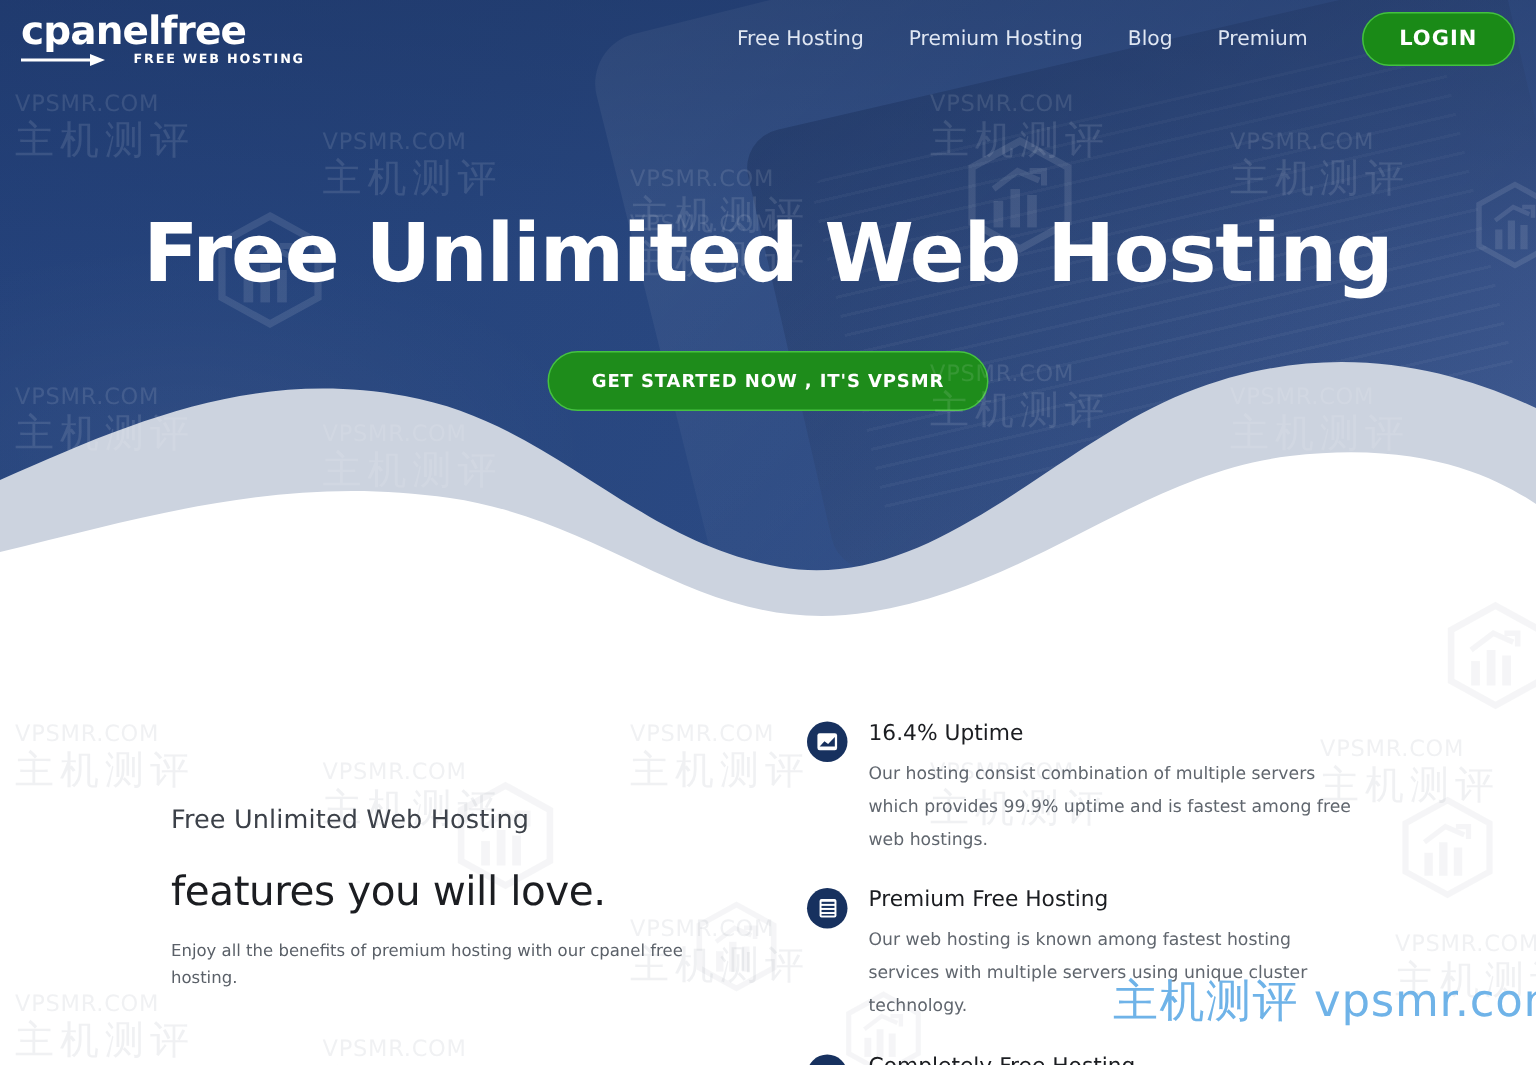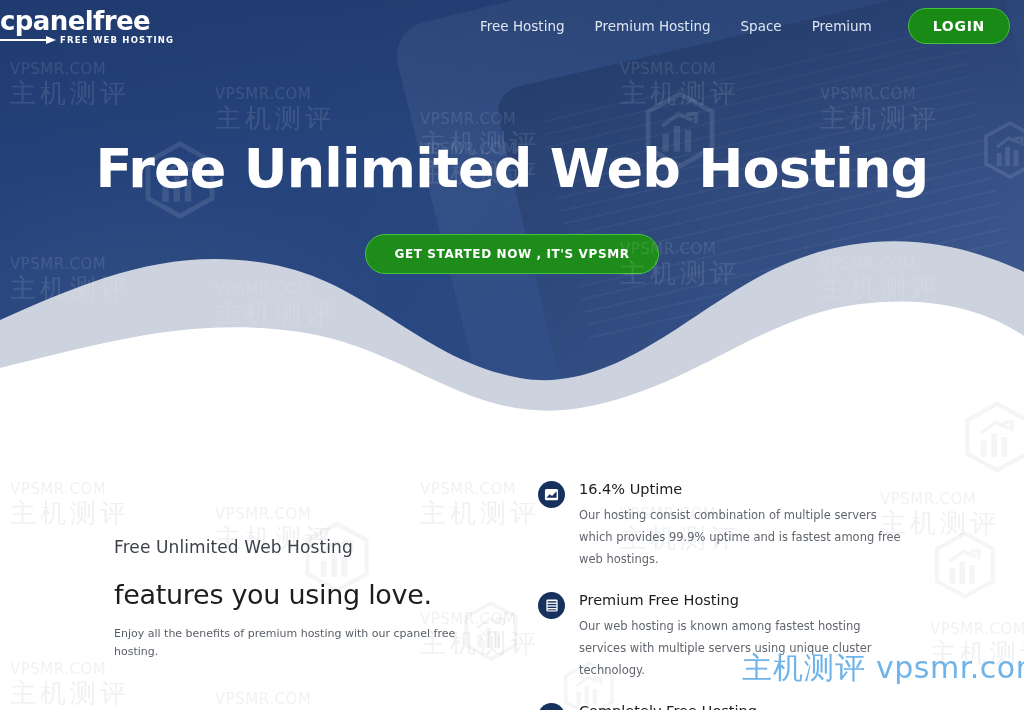--- a/index.html
+++ b/index.html
@@ -46,26 +46,26 @@
   #hero .vignette {
     position:absolute; inset:0;
     background:linear-gradient(180deg, rgba(26,48,92,.42) 0%, rgba(33,57,105,.12) 45%, rgba(40,68,120,.10) 100%);
   }
 
   
   #navbar {
     position:absolute; left:0; top:0; width:1024px; height:52px;
     display:flex; align-items:center; z-index:40;
   }
-  #logo { width:150px; user-select:none;text-align:center; }
+  #logo { margin-left:14px; width:150px; user-select:none;text-align:center; }
   .logo-word {
     font-size:26px; font-weight:bold; color:#ffffff; letter-spacing:-.6px;
     line-height:26px; font-family:"DejaVu Sans", sans-serif;
   }
-  .logo-sub-row { display:flex; align-items:center; gap:4px; margin-top:1px; }
+  .logo-sub-row { display:flex; align-items:center; gap:19px; margin-top:1px; }
   .logo-arrow { position:relative; width:56px; height:7px; flex:none; }
   .logo-arrow i {
     position:absolute; left:0; top:3px; width:46px; height:2px; background:#fff; display:block;
   }
   .logo-arrow b {
     position:absolute; right:0; top:0; width:0; height:0; display:block;
     border-top:4px solid transparent; border-bottom:4px solid transparent;
     border-left:10px solid #fff;
   }
   .logo-sub {
@@ -190,36 +190,36 @@
       <span class="logo-arrow">
           <i></i>
           <b></b>
         </span>
       <span class="logo-sub">FREE WEB HOSTING</span>
     </div>
   </div>
   <div id="nav-links">
     <a class="nav-link" href="#">Free Hosting</a>
     <a class="nav-link" href="#">Premium Hosting</a>
-    <a class="nav-link" href="#">Space</a>
+    <a class="nav-link" href="#">Blog</a>
     <a class="nav-link" href="#">Premium</a>
     <button id="login-btn">LOGIN</button>
   </div>
 </div>
 
 <div id="hero-content">
   <h1 id="hero-title">Free Unlimited Web Hosting</h1>
   <button id="cta-btn">GET STARTED NOW , IT'S VPSMR</button>
 </div>
 
 <div id="features">
 
   <div id="features-left">
     <div id="eyebrow">Free Unlimited Web Hosting</div>
-    <div id="headline">features you using love.</div>
+    <div id="headline">features you will love.</div>
     <div id="lead">Enjoy all the benefits of premium hosting with our cpanel free hosting.</div>
   </div>
 
   <div id="features-right">
 
     <div class="feature">
       <span class="f-icon">
         <svg width="15" height="15" viewBox="0 0 16 16">
           <rect x="1" y="2" width="14" height="12" rx="1.6" fill="#ffffff"></rect>
           <path d="M2.6 11.4 L6 7.6 L8.6 9.6 L13.4 4.6 L13.4 11.4 Z" fill="#17315f"></path>

